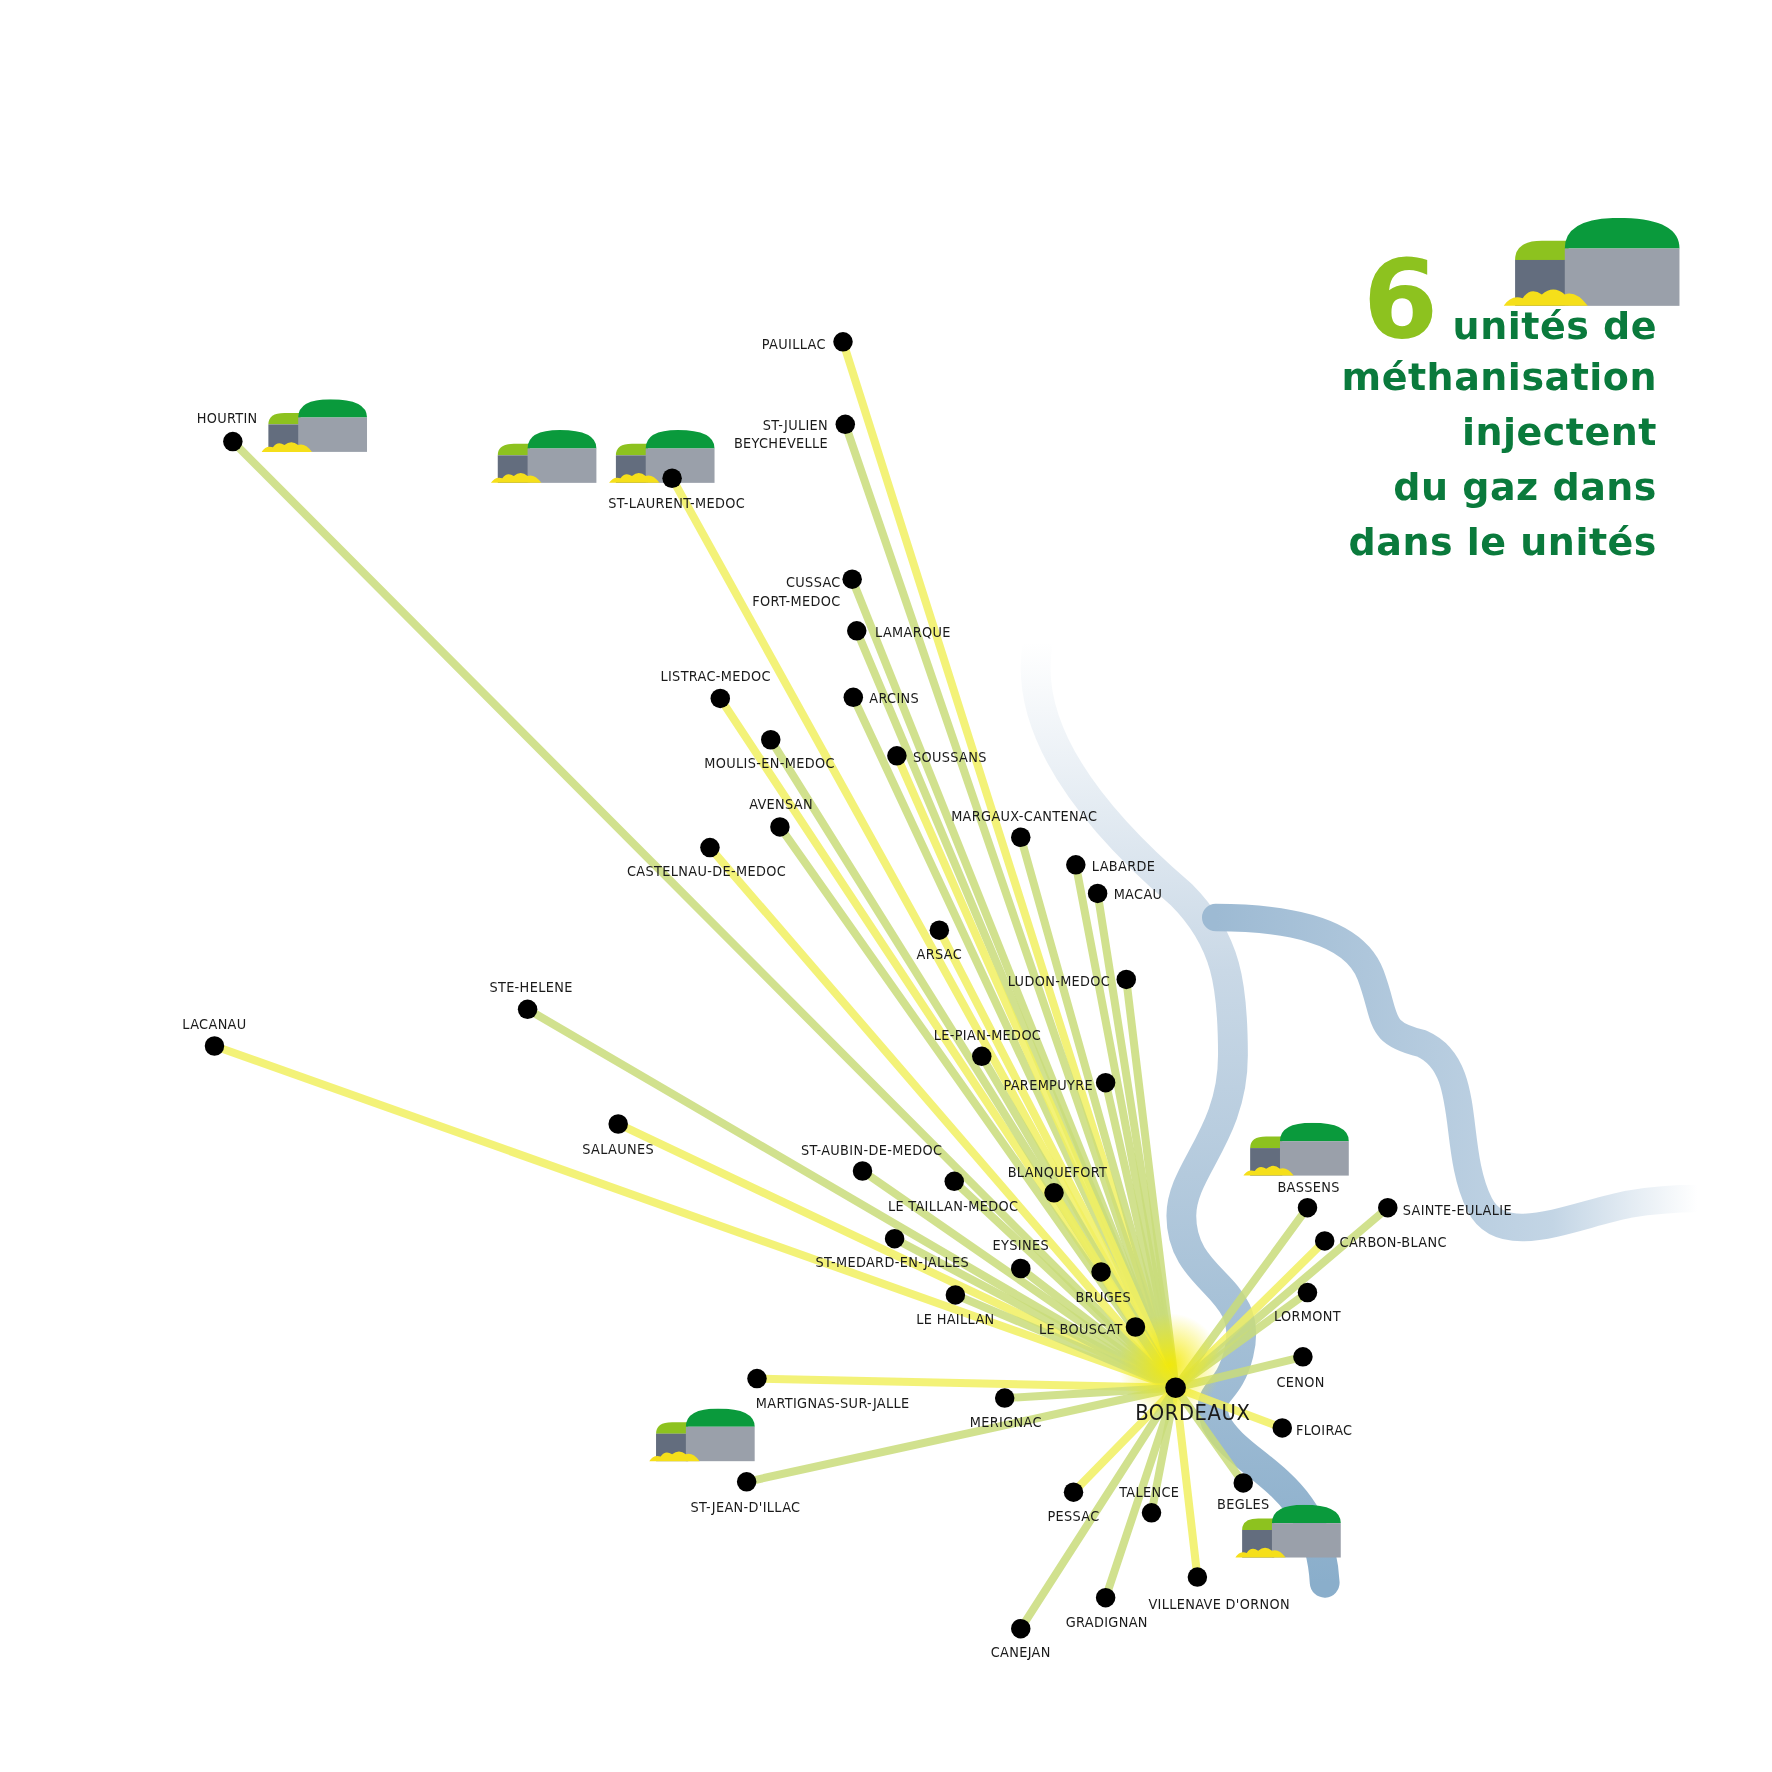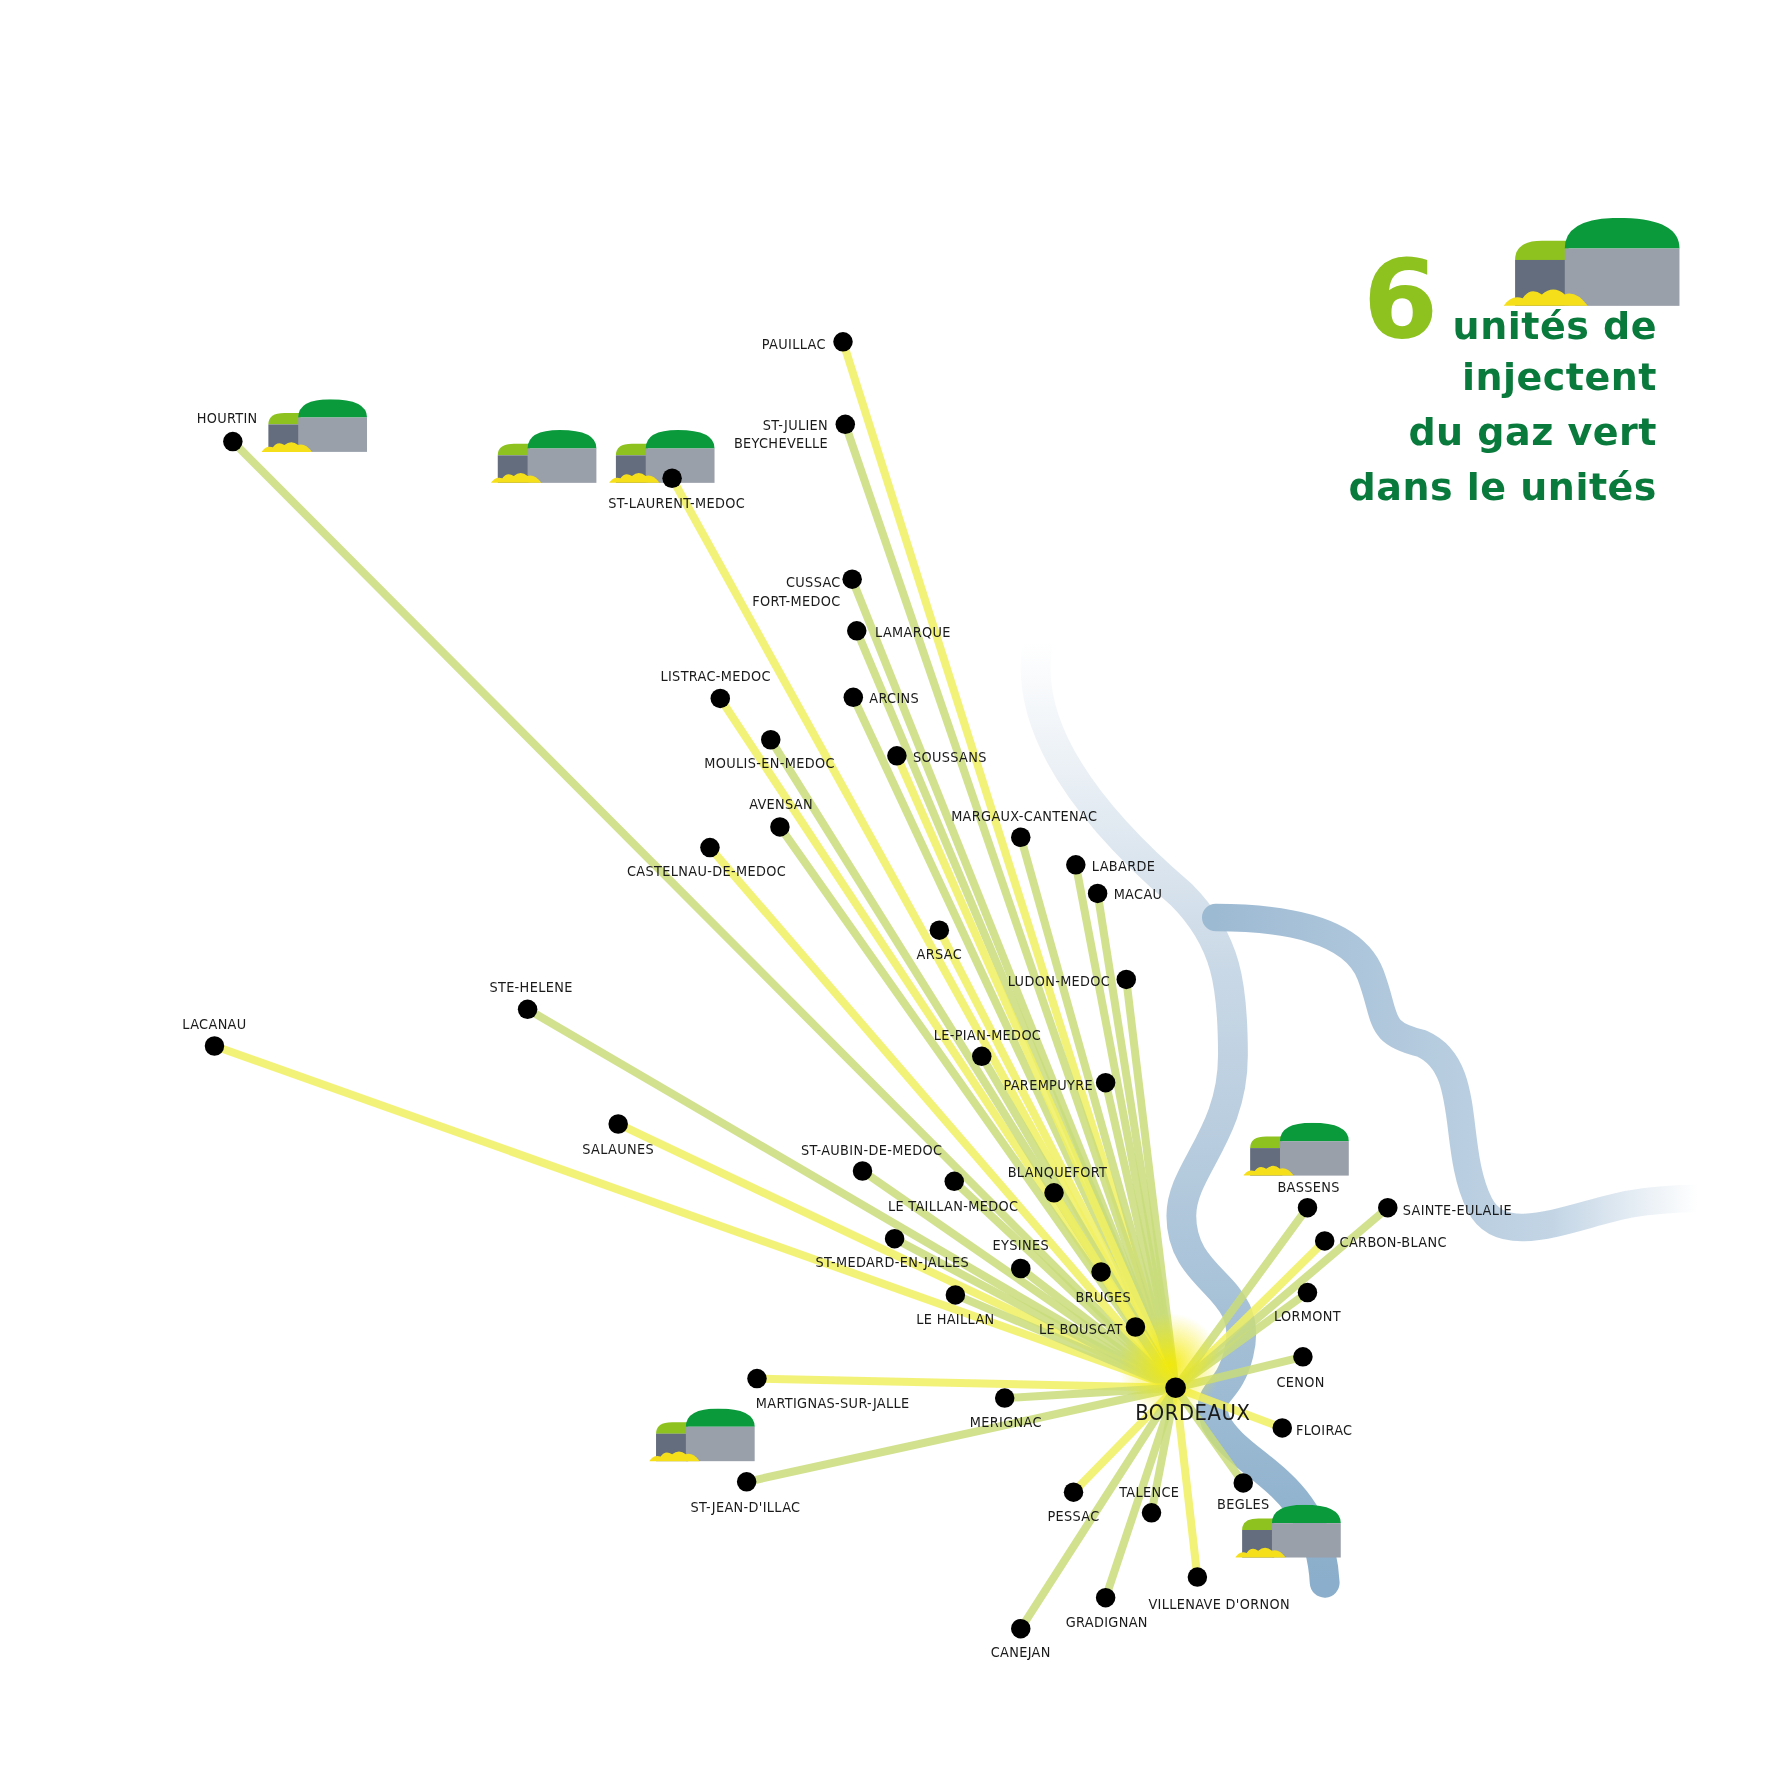--- a/index.html
+++ b/index.html
@@ -299,16 +299,17 @@
     <circle cx="1025" cy="1210" r="9" fill="#000"></circle>
     <text class="place-label city-label" x="1040" y="1238" text-anchor="middle">BORDEAUX</text>
   </g>
 </svg>
 
 <div class="headline">
   <div class="first">
     <span class="big-num">6</span>
     <span class="txt">unités de</span>
   </div>
+  <span class="line">méthanisation</span>
   <span class="line">injectent</span>
-  <span class="line">du gaz vert</span>
+  <span class="line">du gaz dans</span>
   <span class="line">dans le unités</span>
 </div>
 
 </body></html>

